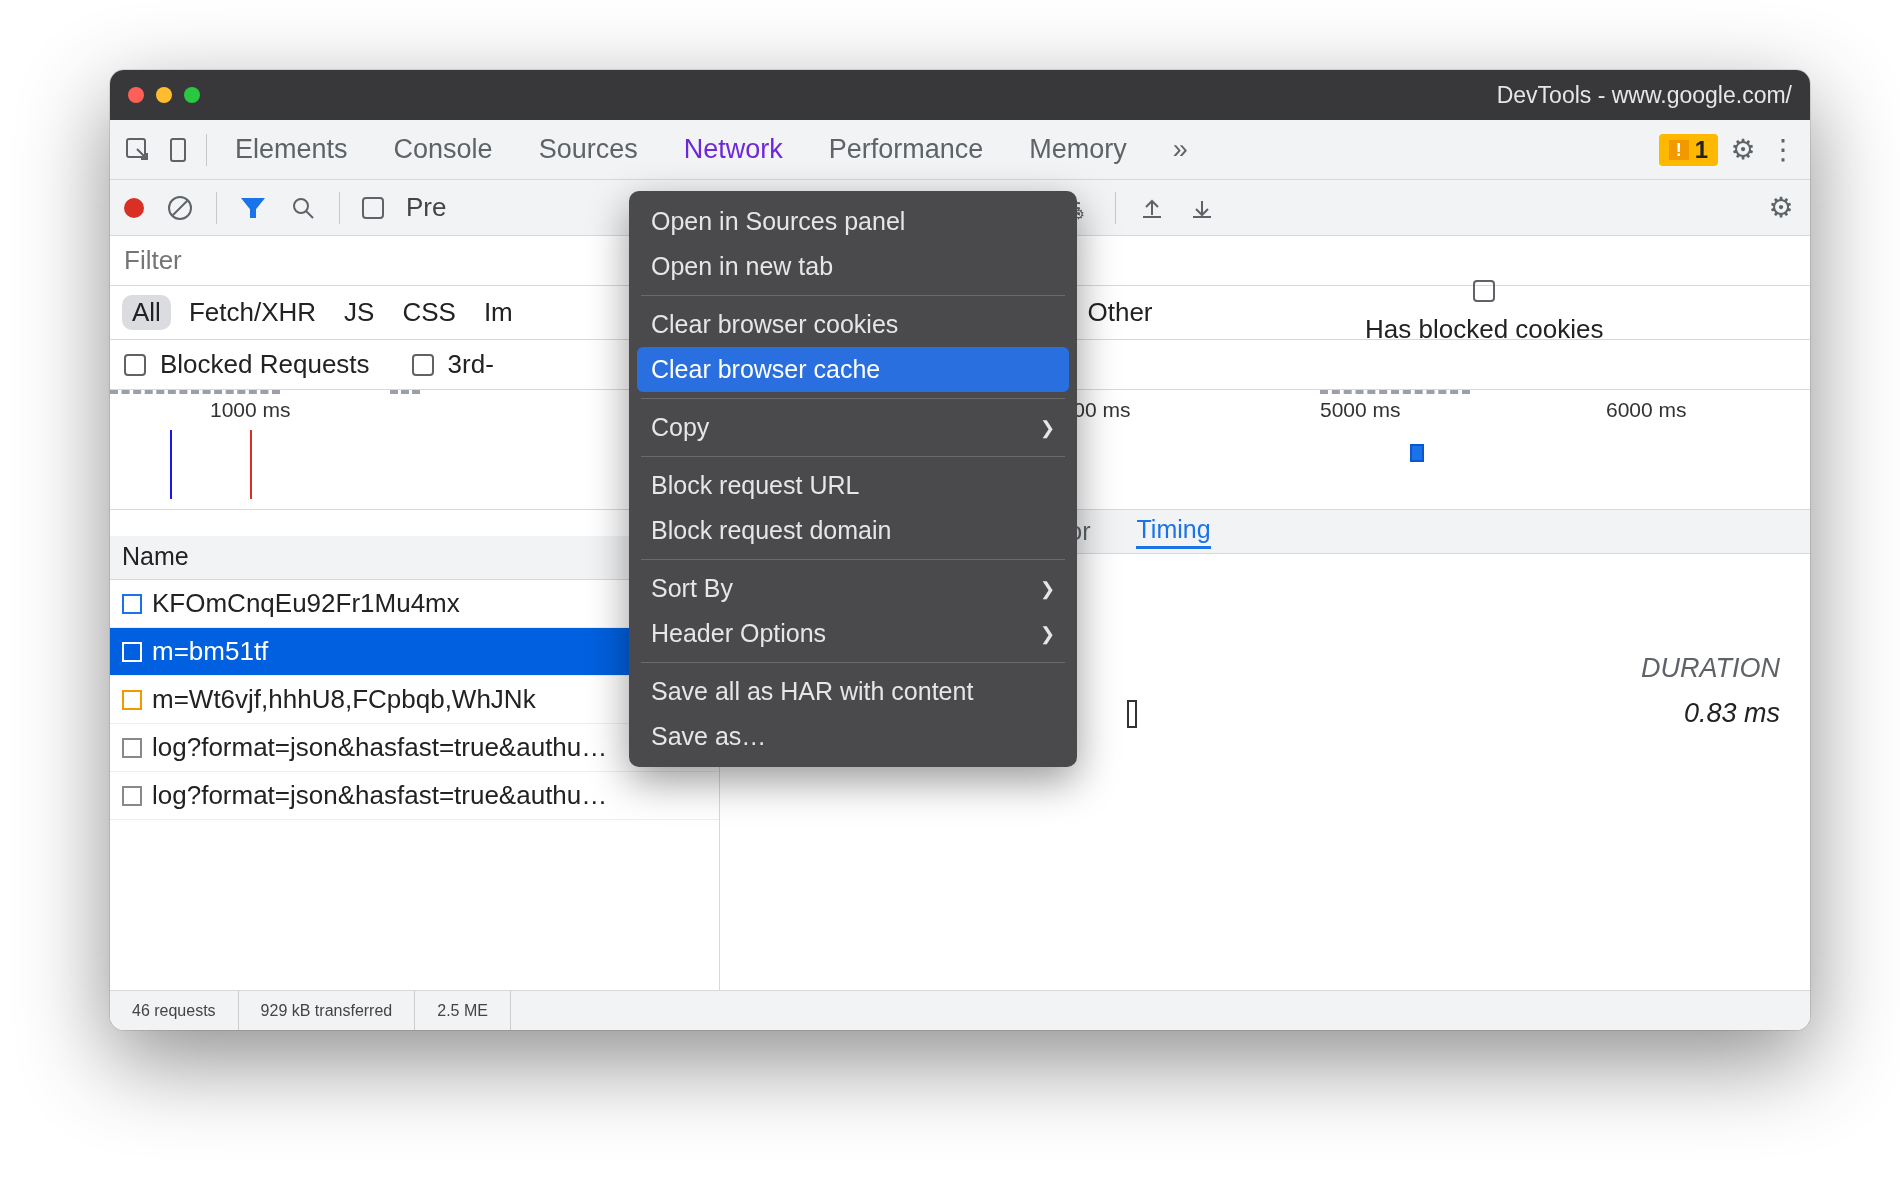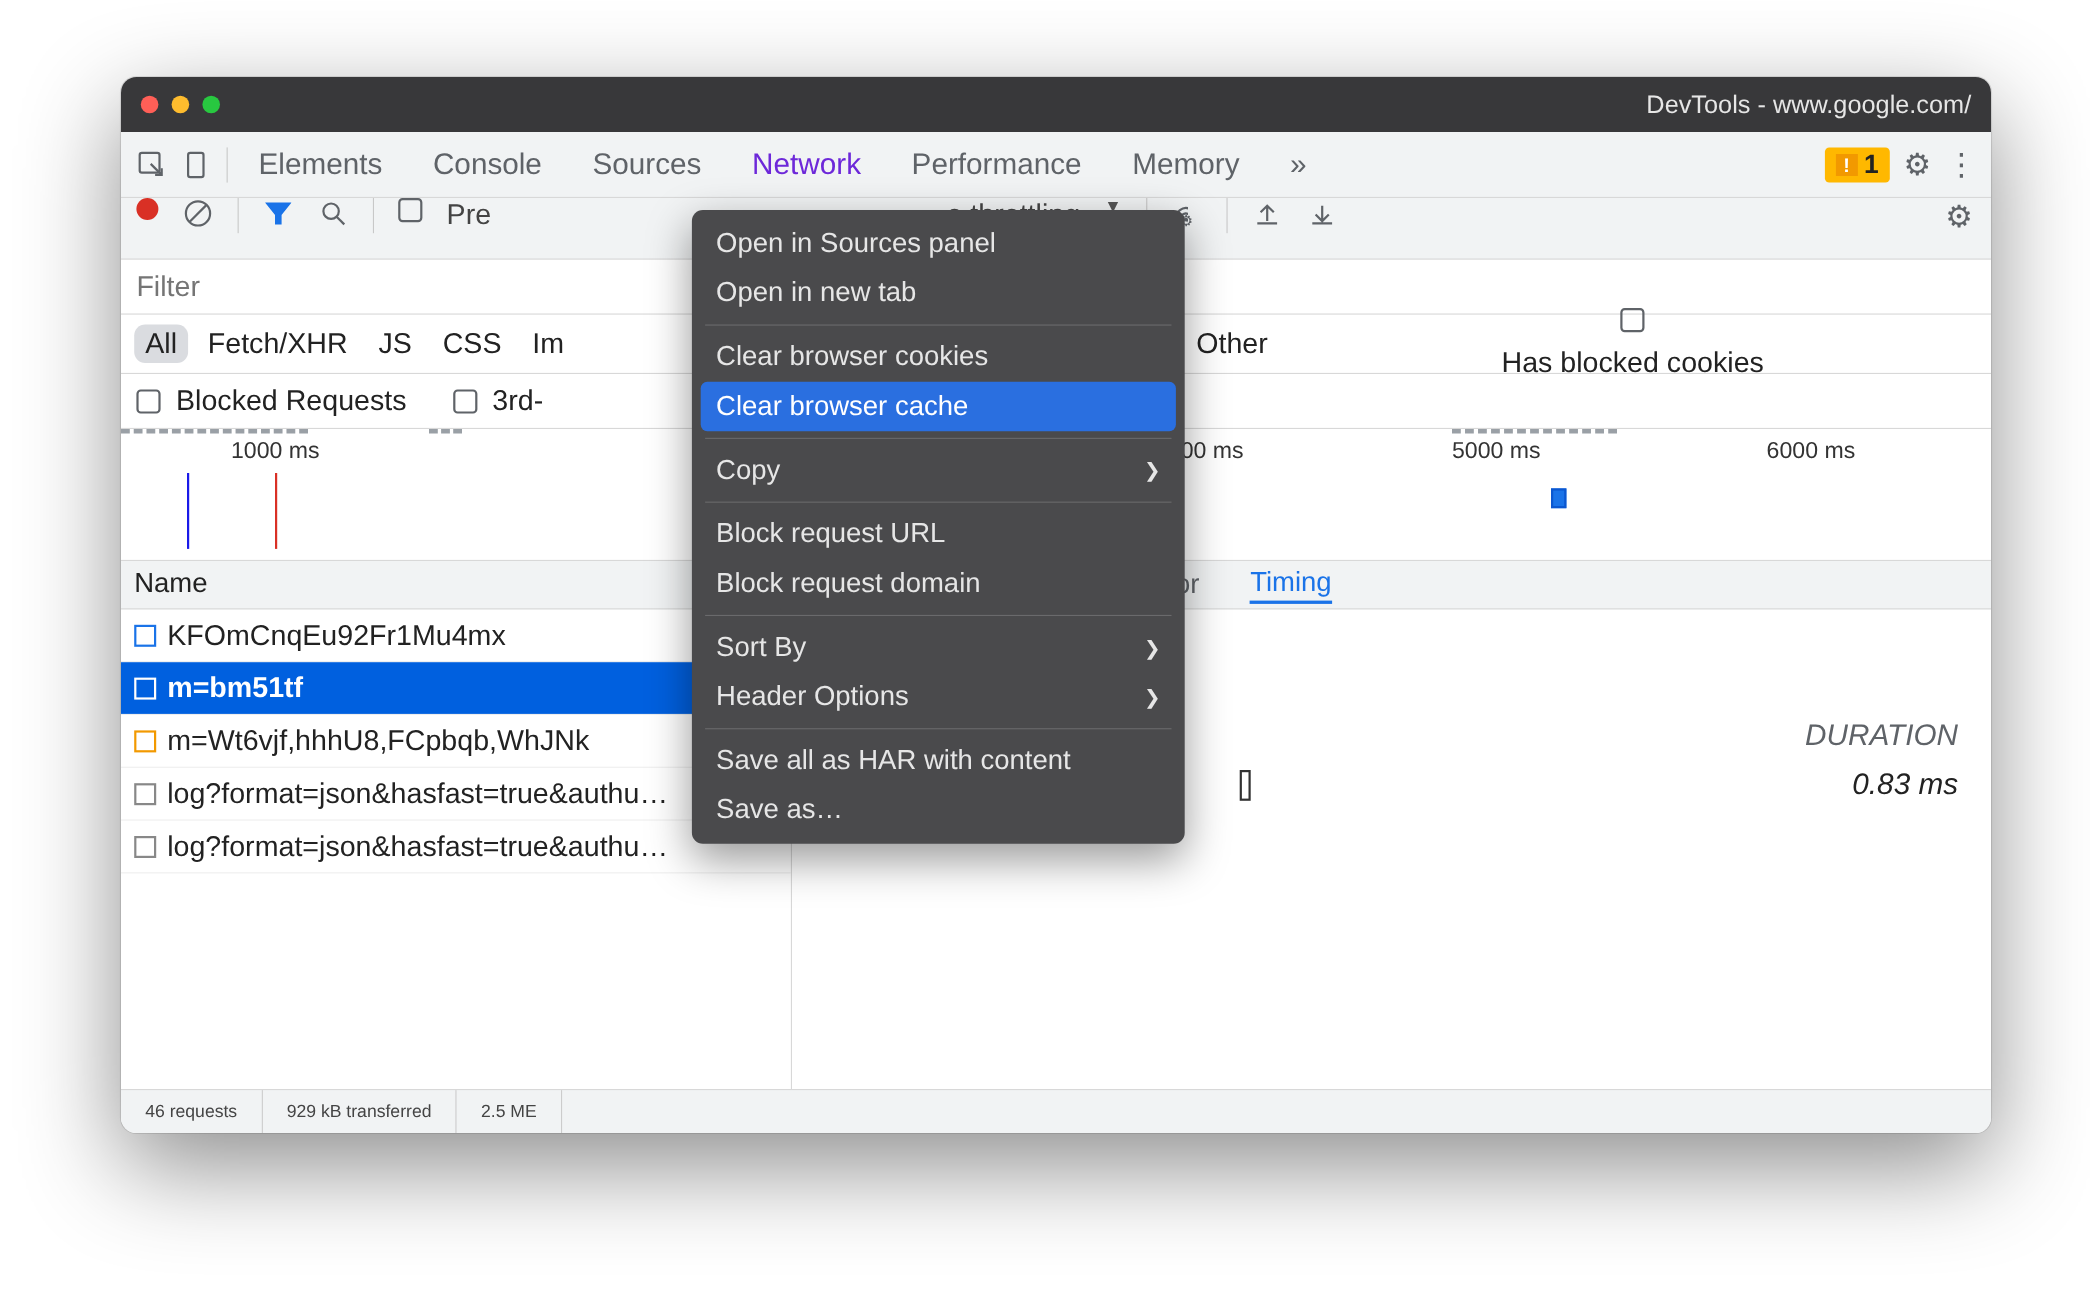--- a/index.html
+++ b/index.html
@@ -47,46 +47,46 @@
   border-radius: 4px;
   padding: 2px 10px;
   font-weight:600;
   display:flex;align-items:center;gap:6px;
   font-size: 24px;
 }
 .badge .exc{width:20px;height:20px;background:#f29900;display:inline-block;text-align:center;color:#fff;font-weight:700;line-height:20px;font-size:18px;}
 .gear,.kebab{width:30px;color:#5f6368;font-size:28px;text-align:center;}
 .toolbar{
   height:56px;background:#f1f3f4;border-bottom:1px solid #d8d8d8;
-  display:flex;padding:0 14px;gap:22px;
+  display:flex;align-items:center;padding:0 14px;gap:22px;
 }
 .rec{width:20px;height:20px;border-radius:50%;background:#d93025;}
 .tb-icon{width:28px;height:28px;display:flex;align-items:center;justify-content:center;color:#5f6368;}
 .funnel{color:#1a73e8;}
 .vsep{width:1px;height:32px;background:#c8c8c8;}
 .cb{width:22px;height:22px;border:2px solid #5f6368;border-radius:4px;display:inline-block;flex-shrink:0;}
 .toolbar .lbl{color:#444;font-size:26px;}
 .filterrow{height:50px;border-bottom:1px solid #d8d8d8;display:flex;align-items:center;padding:0 14px;}
 .filterrow input{border:none;background:transparent;font-size:26px;width:100%;outline:none;color:#666;}
 .chips{height:54px;border-bottom:1px solid #d8d8d8;display:flex;align-items:center;padding:0 12px;gap:8px;font-size:26px;}
 .chip{padding:2px 10px;border-radius:10px;}
 .chip.sel{background:#dadce0;}
 .chips .right{margin-left:auto;display:flex;align-items:center;gap:12px;}
 .extrarow{height:50px;border-bottom:1px solid #d8d8d8;display:flex;align-items:center;padding:0 14px;gap:14px;font-size:26px;}
 .timeline{height:120px;border-bottom:1px solid #d8d8d8;position:relative;background:#fff;}
 .tl-lbl{position:absolute;top:8px;font-size:21px;color:#333;}
 .tl-seg{position:absolute;height:6px;border-top:4px dashed #9aa0a6;}
 .vline{position:absolute;top:40px;bottom:10px;width:2px;}
 .marker{position:absolute;top:54px;width:14px;height:18px;background:#1a73e8;border:2px solid #0b57d0;}
 .panels{display:flex;height:calc(100% - 50px - 60px - 56px - 50px - 54px - 50px - 120px - 40px);}
-.left{width:610px;border-right:1px solid #d8d8d8;display:flex;flex-direction:column;overflow:hidden;}
+.left{width:610px;border-right:1px solid #d8d8d8;display:flex;flex-direction:column;overflow:hidden;margin-top:26px;}
 .left .hdr{height:44px;background:#f1f3f4;border-bottom:1px solid #d8d8d8;padding:6px 12px;font-size:25px;}
 .row{height:48px;display:flex;align-items:center;gap:10px;padding:0 12px;font-size:26px;border-bottom:1px solid #eee;white-space:nowrap;overflow:hidden}
 .row .ficon{width:20px;height:20px;border:2px solid;display:inline-block;flex-shrink:0;}
-.row.sel{background:#0060df;color:#fff;font-weight:bold;}
+.row.sel{background:#0060df;color:#fff;}
 .row.sel .ficon{border-color:#fff;}
 .right{flex:1;display:flex;flex-direction:column;}
 .right .rtabs{height:44px;background:#f1f3f4;border-bottom:1px solid #d8d8d8;display:flex;align-items:center;padding:0 20px;gap:46px;font-size:25px;color:#5f6368;}
 .right .rtabs .rt.sel{color:#1a73e8;border-bottom:3px solid #1a73e8;padding-bottom:2px;}
 .right .body{padding:30px 30px;font-size:27px;font-style:italic;}
 .right .body .sched{display:flex;gap:60px;margin-top:38px;color:#5f6368;}
 .right .body .qline{display:flex;align-items:center;margin-top:14px;}
 .right .body .qbox{border:2px solid #333;width:10px;height:28px;margin-left:220px;}
 .status{position:absolute;bottom:0;left:0;right:0;height:40px;background:#f1f3f4;border-top:1px solid #d8d8d8;display:flex;align-items:center;font-size:16px;color:#444;}
 .status .cell{padding:0 22px;border-right:1px solid #ccc;height:100%;display:flex;align-items:center;}

